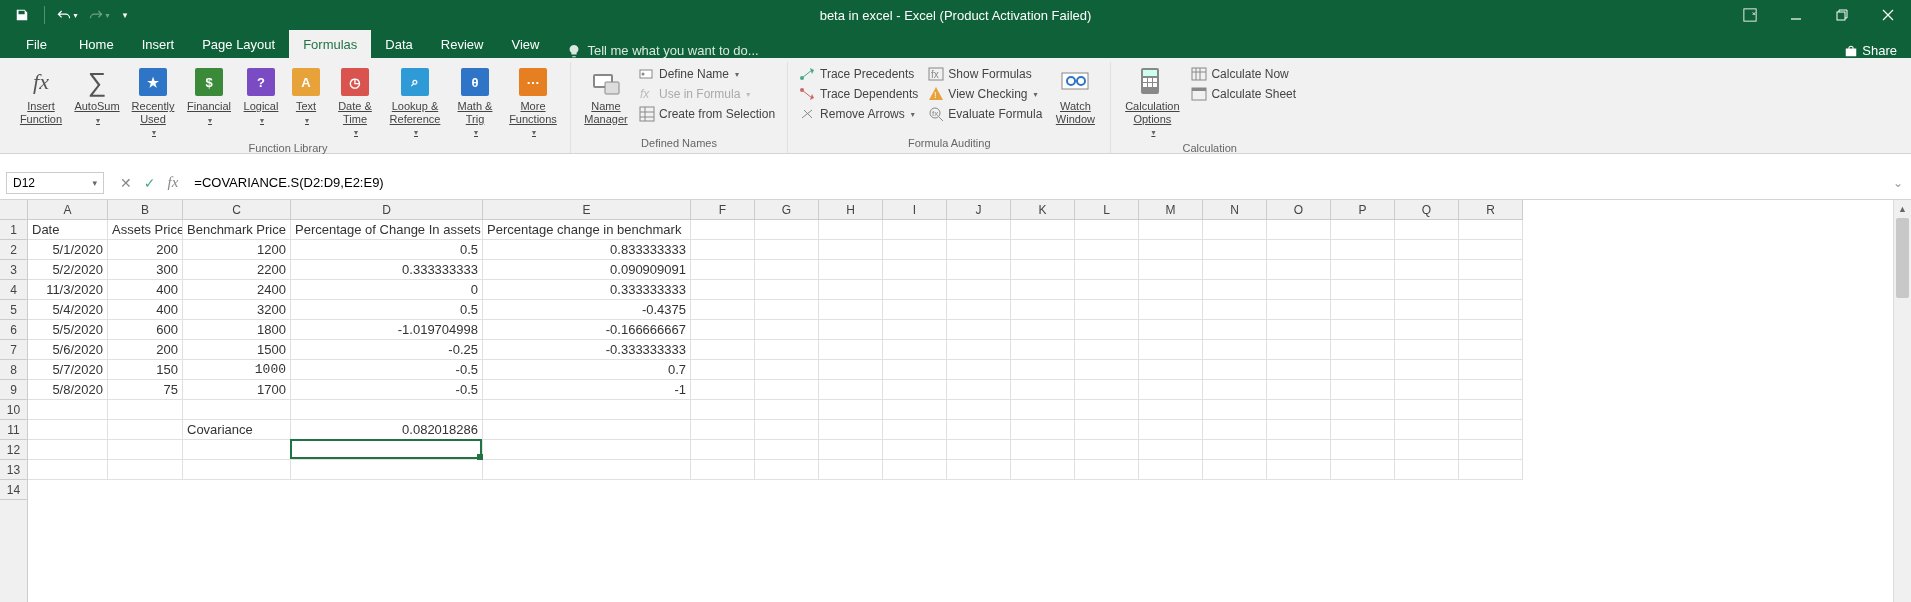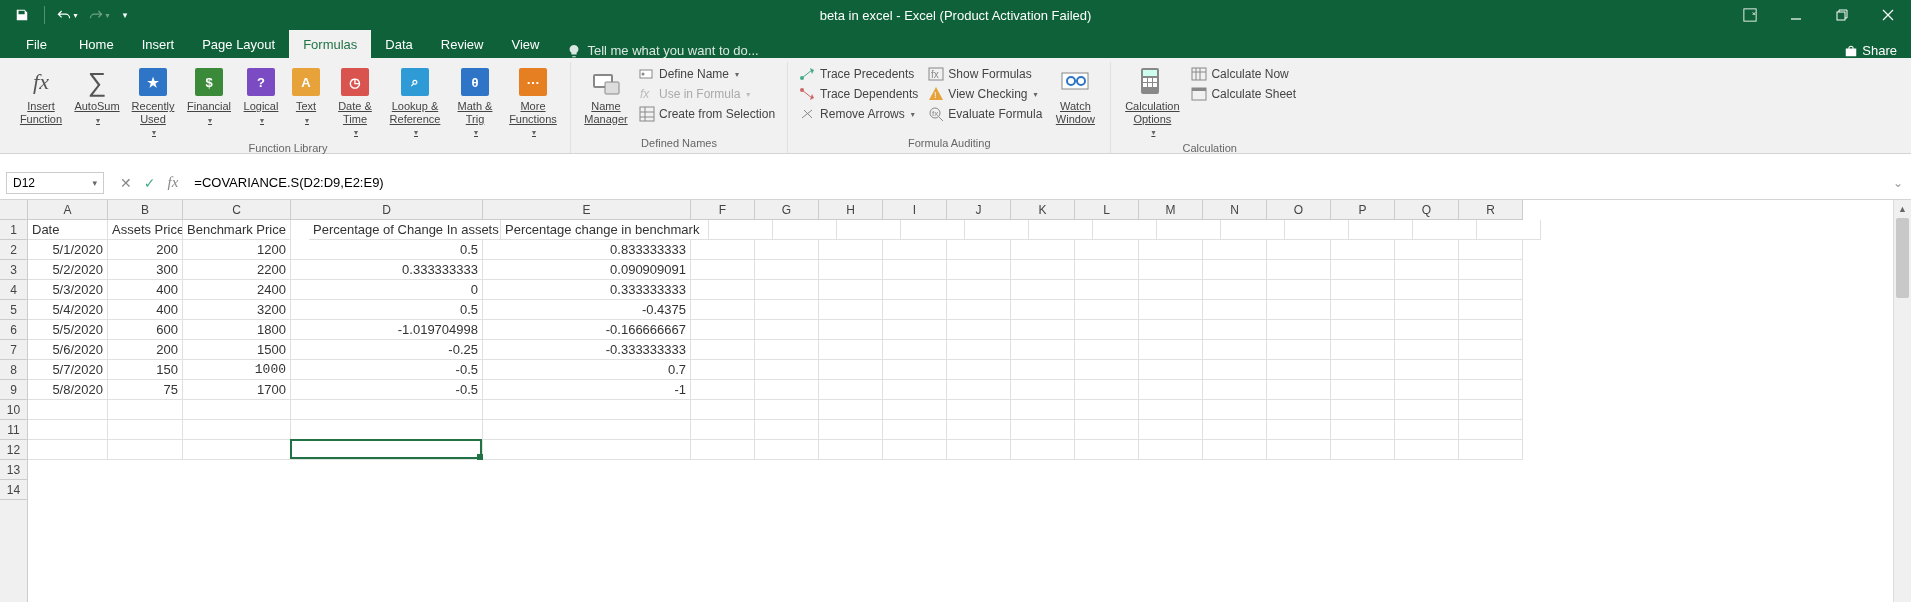--- a/index.html
+++ b/index.html
@@ -447,21 +447,21 @@
           <div class="row-h">11</div>
           <div class="row-h">12</div>
           <div class="row-h">13</div>
           <div class="row-h">14</div>
         </div>
       <div class="cells" id="cells">
           <div class="row">
             <div class="cell" style="width: 80px;">Date</div>
             <div class="cell" style="width: 75px;">Assets Price</div>
             <div class="cell" style="width: 108px;">Benchmark Price</div>
-            <div class="cell" style="width: 192px; margin-left: 18px;">Percentage of Change In assets</div>
+            <div class="cell" style="width: 192px;">Percentage of Change In assets</div>
             <div class="cell" style="width: 208px;">Percentage change in benchmark</div>
             <div class="cell" style="width: 64px;"></div>
             <div class="cell" style="width: 64px;"></div>
             <div class="cell" style="width: 64px;"></div>
             <div class="cell" style="width: 64px;"></div>
             <div class="cell" style="width: 64px;"></div>
             <div class="cell" style="width: 64px;"></div>
             <div class="cell" style="width: 64px;"></div>
             <div class="cell" style="width: 64px;"></div>
             <div class="cell" style="width: 64px;"></div>
@@ -504,21 +504,21 @@
             <div class="cell" style="width: 64px;"></div>
             <div class="cell" style="width: 64px;"></div>
             <div class="cell" style="width: 64px;"></div>
             <div class="cell" style="width: 64px;"></div>
             <div class="cell" style="width: 64px;"></div>
             <div class="cell" style="width: 64px;"></div>
             <div class="cell" style="width: 64px;"></div>
             <div class="cell" style="width: 64px;"></div>
           </div>
           <div class="row">
-            <div class="cell r" style="width: 80px;">5/3/2020</div>
+            <div class="cell r" style="width: 80px;">11/3/2020</div>
             <div class="cell r" style="width: 75px;">400</div>
             <div class="cell r" style="width: 108px;">2400</div>
             <div class="cell r" style="width: 192px;">0</div>
             <div class="cell r" style="width: 208px;">0.333333333</div>
             <div class="cell" style="width: 64px;"></div>
             <div class="cell" style="width: 64px;"></div>
             <div class="cell" style="width: 64px;"></div>
             <div class="cell" style="width: 64px;"></div>
             <div class="cell" style="width: 64px;"></div>
             <div class="cell" style="width: 64px;"></div>
@@ -646,22 +646,22 @@
             <div class="cell" style="width: 64px;"></div>
             <div class="cell" style="width: 64px;"></div>
             <div class="cell" style="width: 64px;"></div>
             <div class="cell" style="width: 64px;"></div>
             <div class="cell" style="width: 64px;"></div>
             <div class="cell" style="width: 64px;"></div>
           </div>
           <div class="row">
             <div class="cell" style="width: 80px;"></div>
             <div class="cell" style="width: 75px;"></div>
-            <div class="cell" style="width: 108px;"></div>
-            <div class="cell" style="width: 192px;"></div>
+            <div class="cell" style="width: 108px;">Covariance</div>
+            <div class="cell r" style="width: 192px;">0.082018286</div>
             <div class="cell" style="width: 208px;"></div>
             <div class="cell" style="width: 64px;"></div>
             <div class="cell" style="width: 64px;"></div>
             <div class="cell" style="width: 64px;"></div>
             <div class="cell" style="width: 64px;"></div>
             <div class="cell" style="width: 64px;"></div>
             <div class="cell" style="width: 64px;"></div>
             <div class="cell" style="width: 64px;"></div>
             <div class="cell" style="width: 64px;"></div>
             <div class="cell" style="width: 64px;"></div>
@@ -683,20 +683,40 @@
             <div class="cell" style="width: 64px;"></div>
             <div class="cell" style="width: 64px;"></div>
             <div class="cell" style="width: 64px;"></div>
             <div class="cell" style="width: 64px;"></div>
             <div class="cell" style="width: 64px;"></div>
             <div class="cell" style="width: 64px;"></div>
             <div class="cell" style="width: 64px;"></div>
             <div class="cell" style="width: 64px;"></div>
             <div class="cell" style="width: 64px;"></div>
           </div>
+          <div class="row">
+            <div class="cell" style="width: 80px;"></div>
+            <div class="cell" style="width: 75px;"></div>
+            <div class="cell" style="width: 108px;"></div>
+            <div class="cell" style="width: 192px;"></div>
+            <div class="cell" style="width: 208px;"></div>
+            <div class="cell" style="width: 64px;"></div>
+            <div class="cell" style="width: 64px;"></div>
+            <div class="cell" style="width: 64px;"></div>
+            <div class="cell" style="width: 64px;"></div>
+            <div class="cell" style="width: 64px;"></div>
+            <div class="cell" style="width: 64px;"></div>
+            <div class="cell" style="width: 64px;"></div>
+            <div class="cell" style="width: 64px;"></div>
+            <div class="cell" style="width: 64px;"></div>
+            <div class="cell" style="width: 64px;"></div>
+            <div class="cell" style="width: 64px;"></div>
+            <div class="cell" style="width: 64px;"></div>
+            <div class="cell" style="width: 64px;"></div>
+          </div>
           <div class="selected-cell" style="left: 262px; top: 219px; width: 192px; height: 20px;"></div>
         </div>
     </div>
   </div>
   <div class="vscroll">
     <div class="up">▲</div>
     <div class="thumb"></div>
   </div>
 </div>
 

